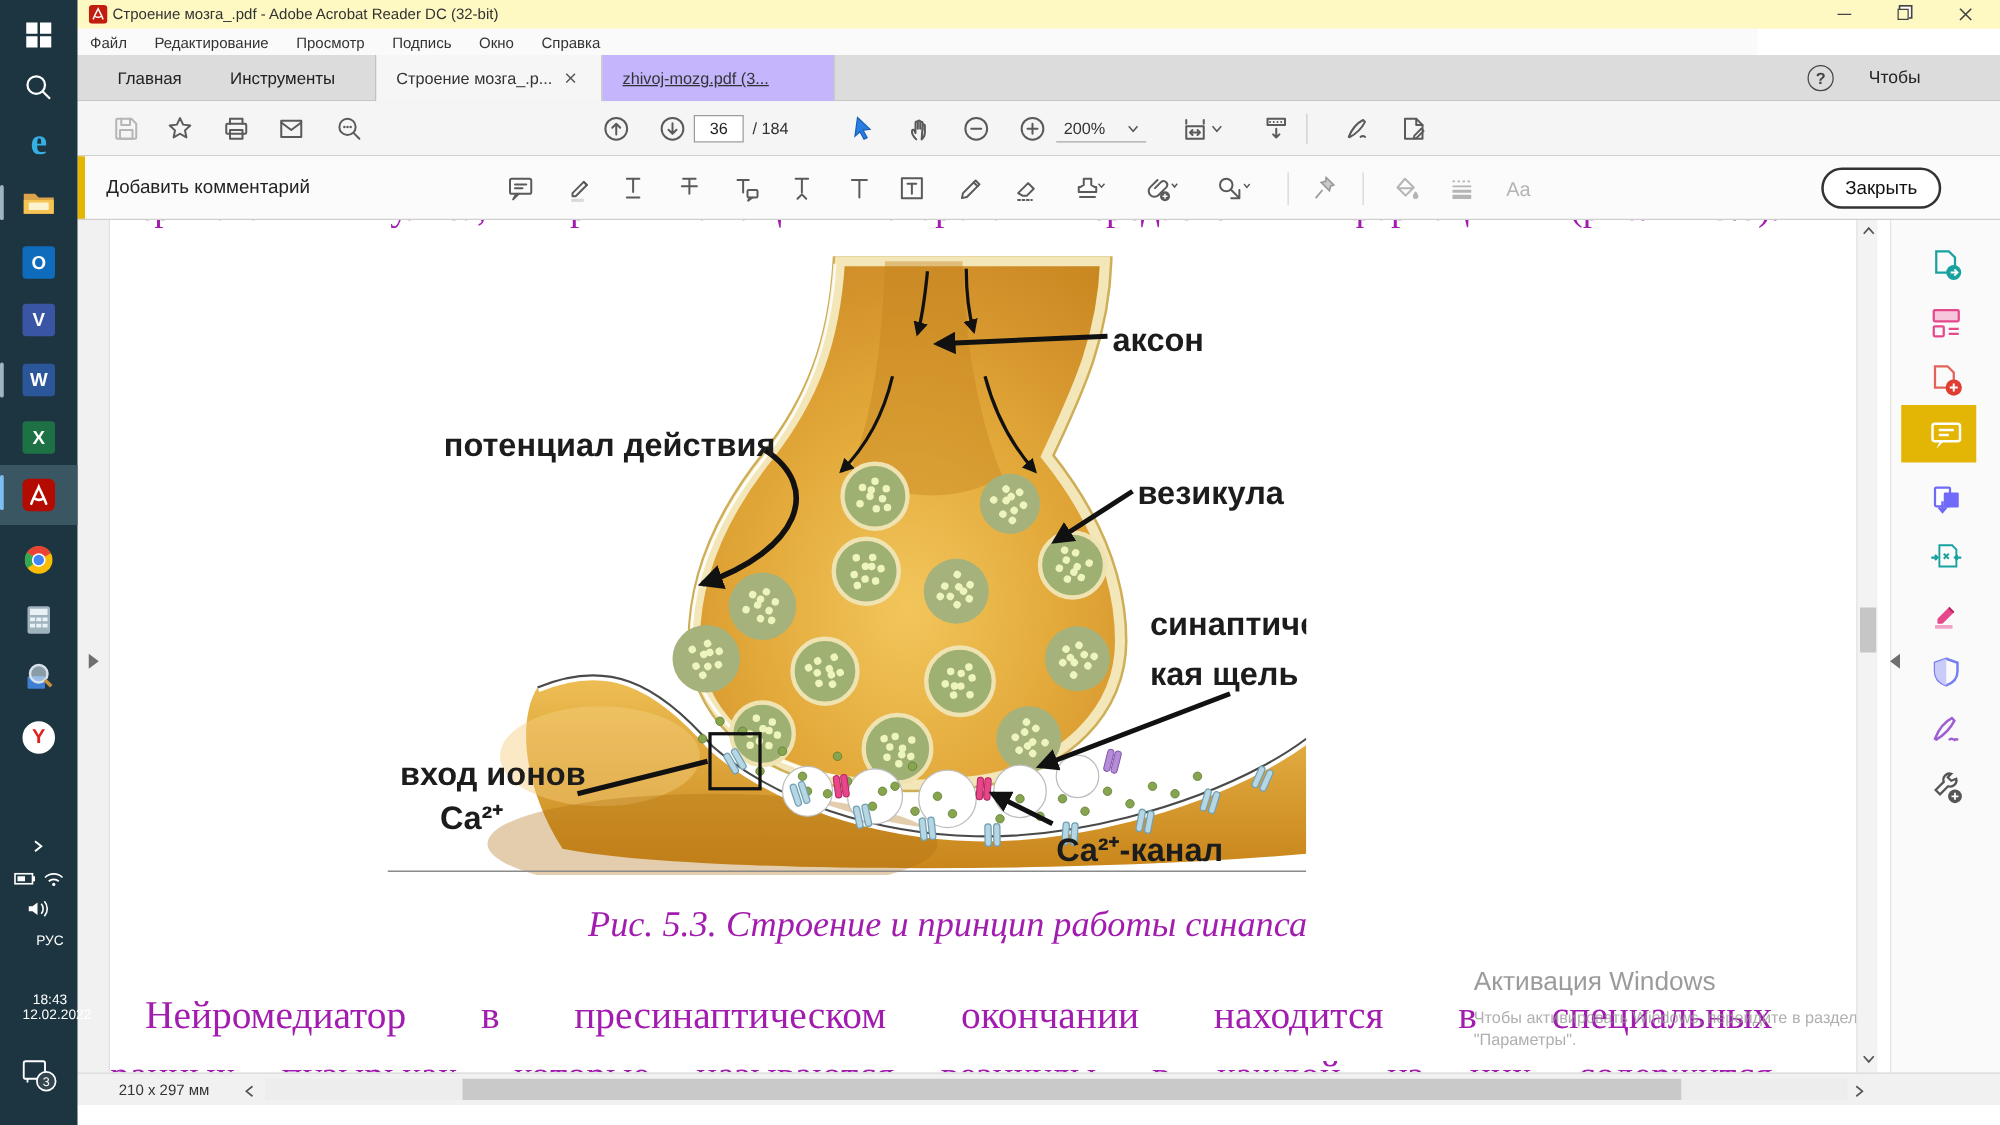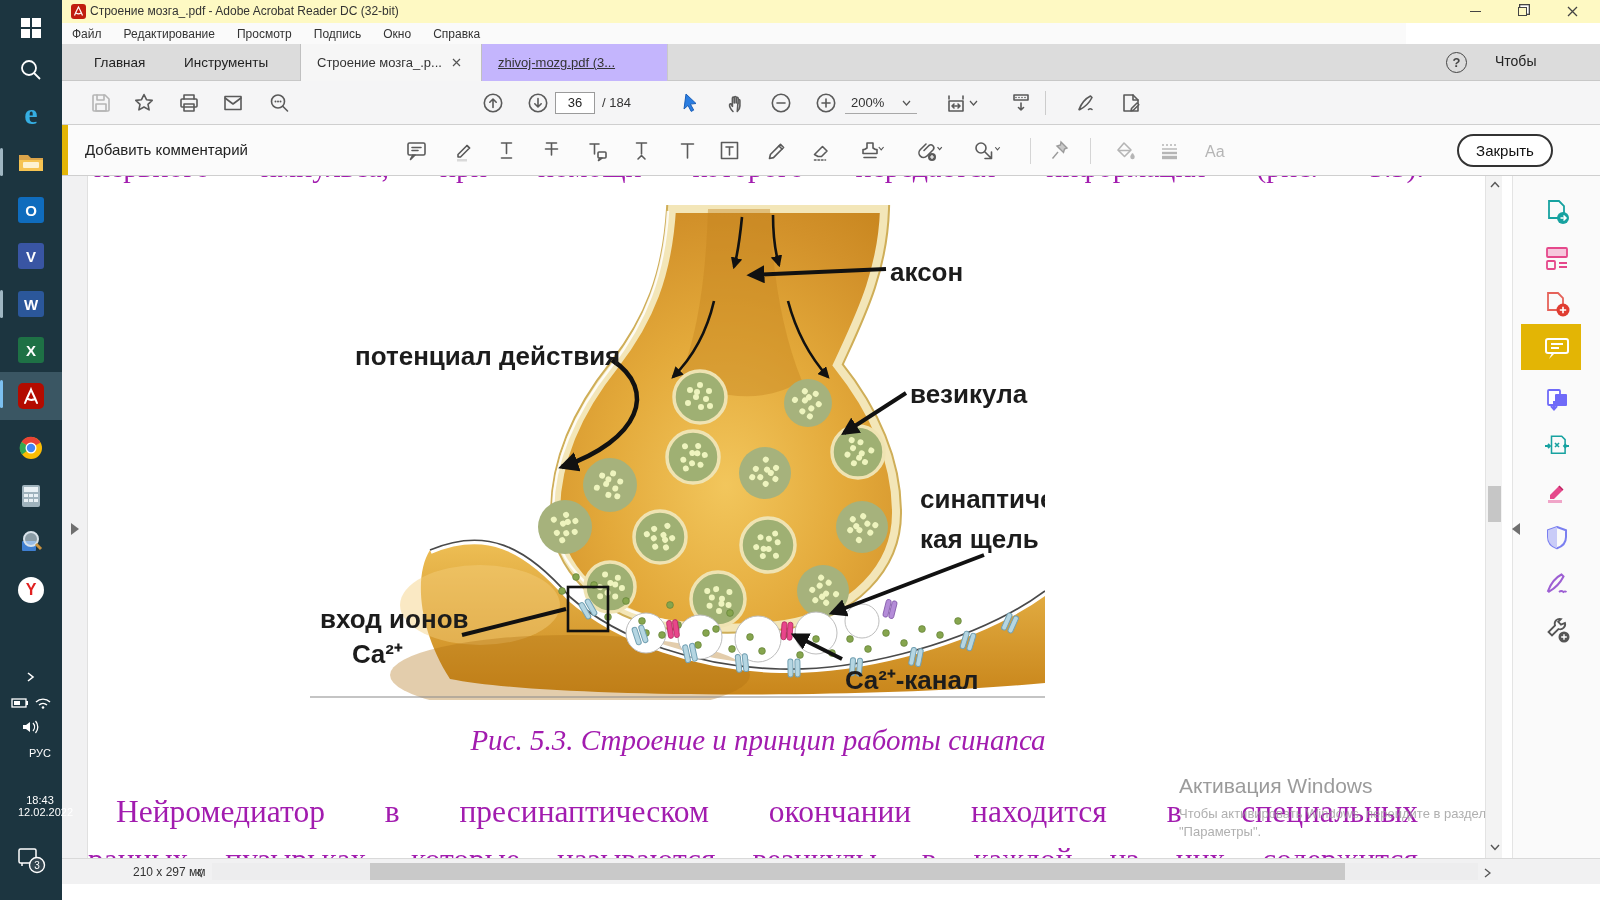--- a/index.html
+++ b/index.html
@@ -68,21 +68,21 @@
   #clip-bottom div { font-size:31.5px; text-align:justify; text-align-last:justify; }
 
   #watermark { position:absolute; left:1075px; top:598px; width:340px; z-index:5;margin-left:16px; }
   #watermark .w1 { font-size:21px; color:rgba(130,130,130,.8); }
   #watermark .w2 { margin-top:7px; font-size:13px; color:rgba(155,155,155,.8); line-height:1.35; }
 
   #diagram { position:absolute; left:222px; top:29px; width:735px; height:495px; }
   .dlabel { font-family:"Liberation Sans",sans-serif; font-weight:600; font-size:26px; fill:#1c1c1c; }
 
   #statusbar { position:absolute; left:0; top:858px; width:1538px; height:26px; background:#f1f1f2; border-top:1px solid #d9d9d9; }
-  #statusbar .size-lbl { position:absolute; left:33px; top:6px; font-size:12px; color:#333;margin-left:38px; }
+  #statusbar .size-lbl { position:absolute; left:33px; top:6px; font-size:12px; color:#333; }
   #hscroll-track { position:absolute; left:150px; top:4px; width:1266px; height:17px; background:#ededee; }
   #hscroll-thumb { position:absolute; left:158px; top:0px; width:975px; height:17px; background:#c9c9c9; }
   .harrow { position:absolute; top:6px; font-size:12px; color:#555; }
 
   svg { display:block; }
   .ic { stroke:#5a5a5a; fill:none; stroke-width:1.6; stroke-linecap:round; stroke-linejoin:round; }
   .ic-dis { stroke:#b5b5b5; }
 </style>
 </head>
 <body>

